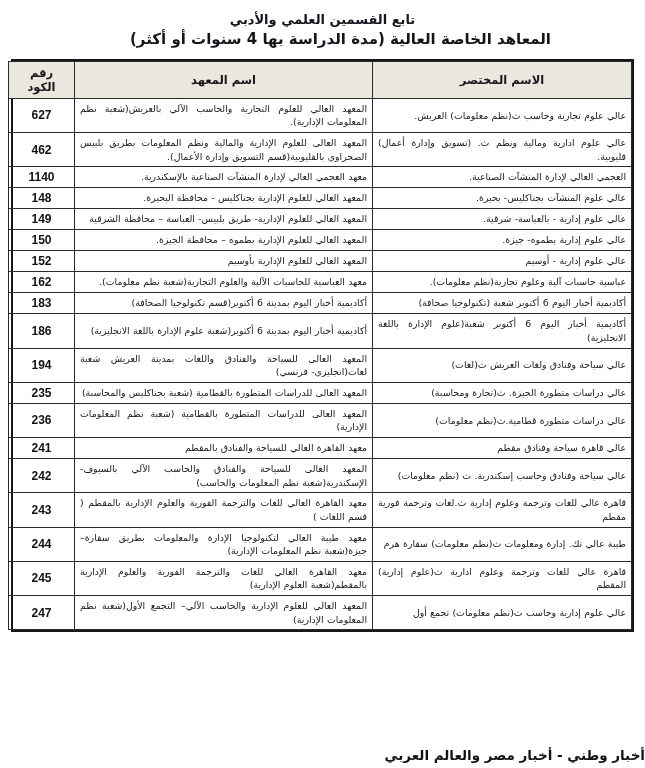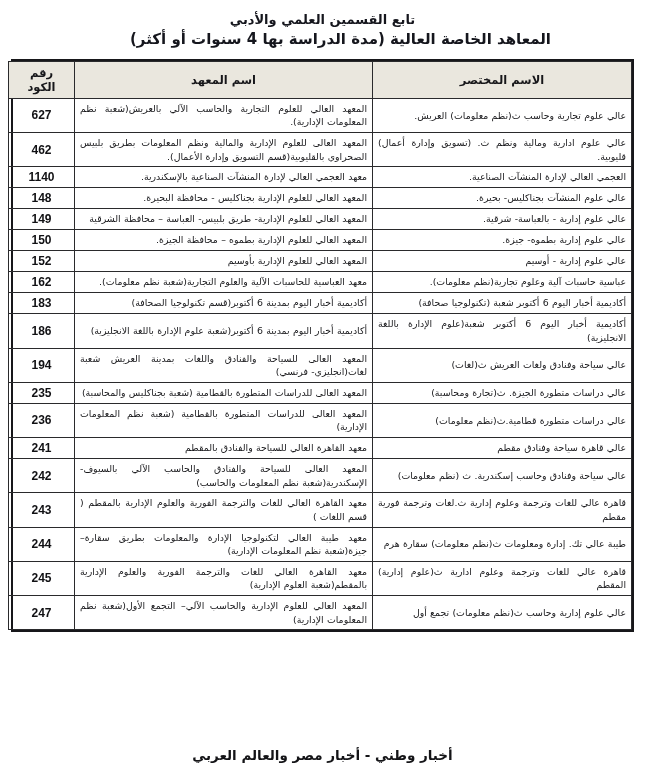--- a/index.html
+++ b/index.html
@@ -83,21 +83,20 @@
   td.abbr {
     text-align: justify;
     text-align-last: right;
   }
 
   .watermark {
     position: absolute;
     left: 0;
     right: 0;
     bottom: 4px;
-    text-align: center;
     direction: rtl;
     pointer-events: none;
   }
   .watermark-text {
     display: inline-block;
     font-size: 13.5px;
     font-weight: bold;
     color: #141417;
     letter-spacing: 0px;
     white-space: nowrap;

